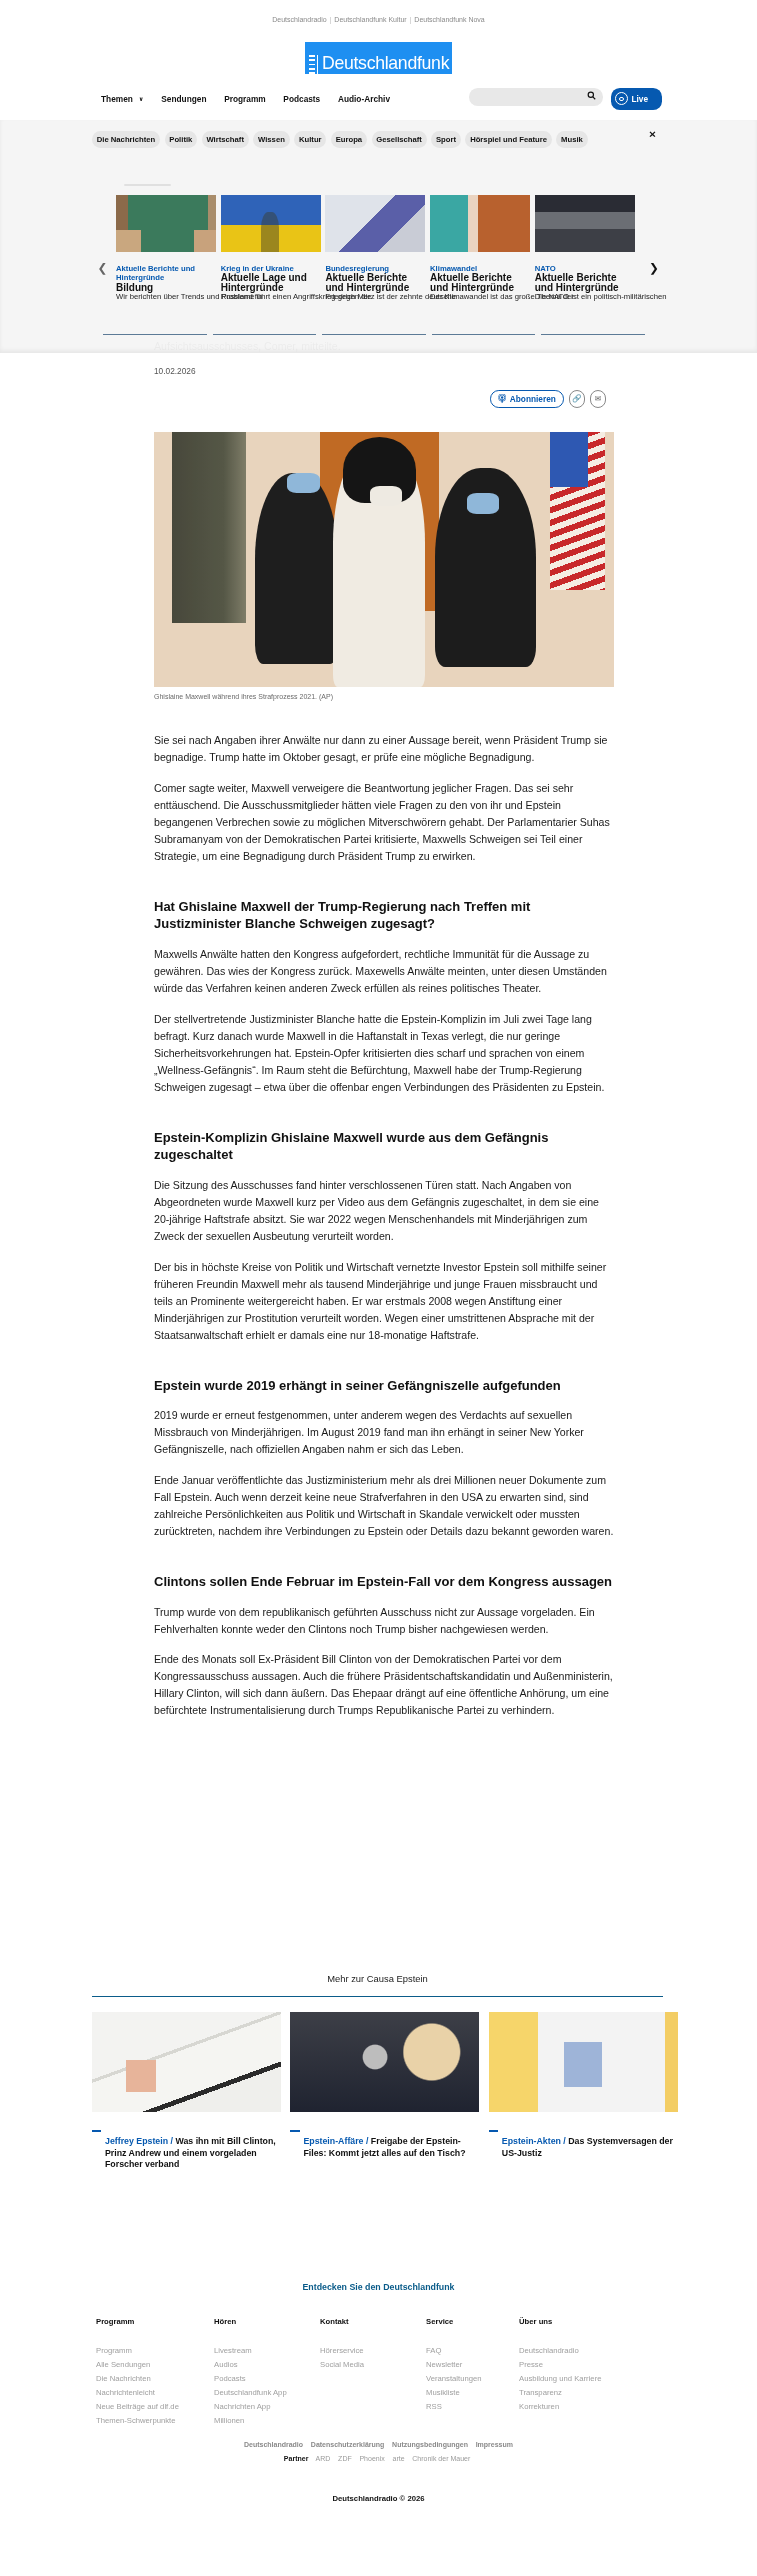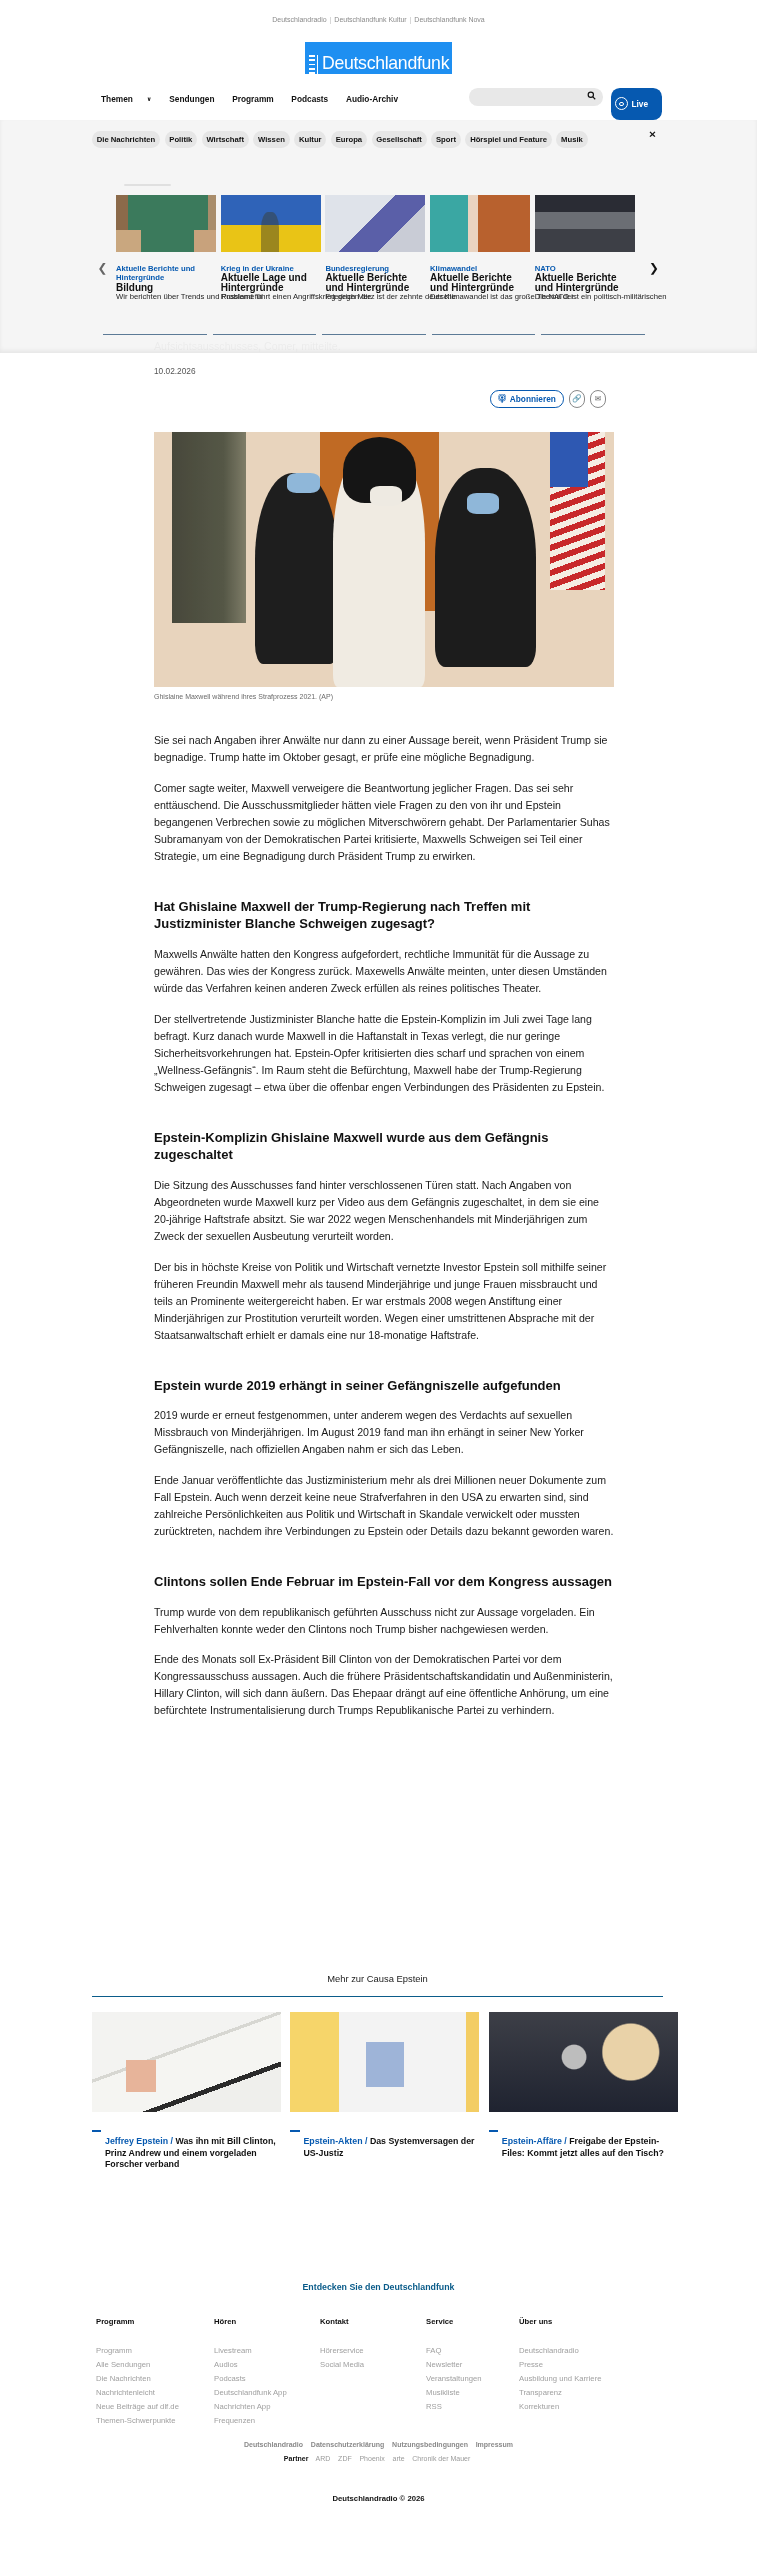--- a/index.html
+++ b/index.html
@@ -12,26 +12,26 @@
   .topbar a { color: #8a8a8a; }
   .topbar .sep { margin: 0 2.9px; color: #bbb; }
 
   .logo-wrap { display: flex; justify-content: center; margin-top: 4.7px; }
   .logo { display: flex; align-items: flex-end; background: #1e8ff1; height: 32px; }
   .logo .mark { width: 13px; display: flex; flex-direction: column; justify-content: center; gap: 2.4px; padding: 0 2.4px 0 3.5px; border-right: 1.2px solid #fff; width: 13px; }
   .logo .mark span { display: block; height: 1.8px; background: #fff; }
   .logo .name { color: #fff; font-size: 17.7px; font-weight: 400; padding: 0 2.4px 0 3.5px; display: flex; align-items: center; letter-spacing: -0.3px; }
 
   .mainnav { height: 35px; display: flex; align-items: center; padding: 0 0 0 101px; margin-top: 8.3px; position: relative; }
-  .mainnav .item { font-size: 8.3px; font-weight: 700; color: #111; margin-right: 17.7px; display: flex; align-items: center; gap: 14px; }
+  .mainnav .item { font-size: 8.3px; font-weight: 700; color: #111; margin-right: 17.7px; display: flex; align-items: center; gap: 6px; }
   .mainnav .item .chev { font-size: 5.9px; }
   .search { position: absolute; left: 469px; top: 5.9px; width: 134px; height: 17.7px; background: #e8e8e8; border-radius: 8.8px; }
   .search input { border: 0; background: transparent; width: 112px; height: 17.7px; padding-left: 8.3px; font-size: 7.7px; outline: none; }
   .search .icon { position: absolute; right: 7px; top: 3.5px; width: 9.4px; height: 9.4px; }
-  .live { position: absolute; left: 611px; top: 5.9px; width: 51px; height: 32px; background: #0659b0; border-radius: 8.8px; color: #fff; font-weight: 700; font-size: 8.3px; display: flex; align-items: center; padding-left: 4px; gap: 3.5px; }
+  .live { position: absolute; left: 611px; top: 5.9px; width: 51px; height: 22px; background: #0659b0; border-radius: 8.8px; color: #fff; font-weight: 700; font-size: 8.3px; display: flex; align-items: center; padding-left: 4px; gap: 3.5px; }
   .live .ring { width: 13px; height: 13px; border: 1.2px solid #fff; border-radius: 50%; display: flex; align-items: center; justify-content: center; }
   .live .ring span { width: 4.7px; height: 4.7px; border: 1.2px solid #fff; border-radius: 50%; display: block; }
 
   
   .themes { position: absolute; left: 0; top: 120px; width: 757px; height: 233px; background: rgba(245,245,245,0.96); box-shadow: 0 -2.4px 4.7px rgba(0,0,0,0.06) inset; z-index: 5; }
   .chips { position: absolute; left: 92px; top: 10.6px; width: 501px; display: flex; flex-wrap: wrap; gap: 5.9px 4.7px; }
   .chip { background: #e6e6e6; border-radius: 8.8px; padding: 4.1px 4.7px; font-size: 7.7px; font-weight: 700; color: #111; height: 17.7px; display: inline-flex; align-items: center; }
   .themes .close { position: absolute; left: 649px; top: 9.4px; font-size: 11.8px; font-weight: 700; color: #111; line-height: 1; }
   .themes .scrollbar { position: absolute; left: 124px; top: 64px; width: 47px; height: 2.4px; background: #e0e0e0; border-radius: 1.2px; }
   .carousel { position: absolute; left: 88px; top: 75px; width: 578px; height: 124px; }
@@ -274,28 +274,28 @@
 <section class="more">
   <div class="heading">Mehr zur Causa Epstein</div>
   <div class="rule"></div>
   <div class="teasers">
     <a class="teaser">
       <div class="img img-doc1"></div>
       <div class="bar"></div>
       <div class="txt"><span class="k">Jeffrey Epstein /</span> <span>Was ihn mit Bill Clinton, Prinz Andrew und einem vorgeladen Forscher verband</span></div>
     </a>
     <a class="teaser">
+      <div class="img img-photo"></div>
+      <div class="bar"></div>
+      <div class="txt"><span class="k">Epstein-Affäre /</span> <span>Freigabe der Epstein-Files: Kommt jetzt alles auf den Tisch?</span></div>
+    </a>
+    <a class="teaser">
       <div class="img img-doc2"></div>
       <div class="bar"></div>
       <div class="txt"><span class="k">Epstein-Akten /</span> <span>Das Systemversagen der US-Justiz</span></div>
-    </a>
-    <a class="teaser">
-      <div class="img img-photo"></div>
-      <div class="bar"></div>
-      <div class="txt"><span class="k">Epstein-Affäre /</span> <span>Freigabe der Epstein-Files: Kommt jetzt alles auf den Tisch?</span></div>
     </a>
   </div>
 </section>
 
 <footer class="footer">
   <a class="discover" style="display:block">Entdecken Sie den Deutschlandfunk</a>
   <div class="cols" id="footer-cols">
       <div class="col" style="left: 0px;">
         <h4>Programm</h4>
         <a>Programm</a>
@@ -305,21 +305,21 @@
         <a>Neue Beiträge auf dlf.de</a>
         <a>Themen-Schwerpunkte</a>
       </div>
       <div class="col" style="left: 118px;">
         <h4>Hören</h4>
         <a>Livestream</a>
         <a>Audios</a>
         <a>Podcasts</a>
         <a>Deutschlandfunk App</a>
         <a>Nachrichten App</a>
-        <a>Frequenzen</a>
+        <a>Millionen</a>
       </div>
       <div class="col" style="left: 224px;">
         <h4>Kontakt</h4>
         <a>Hörerservice</a>
         <a>Social Media</a>
       </div>
       <div class="col" style="left: 330px;">
         <h4>Service</h4>
         <a>FAQ</a>
         <a>Newsletter</a>

